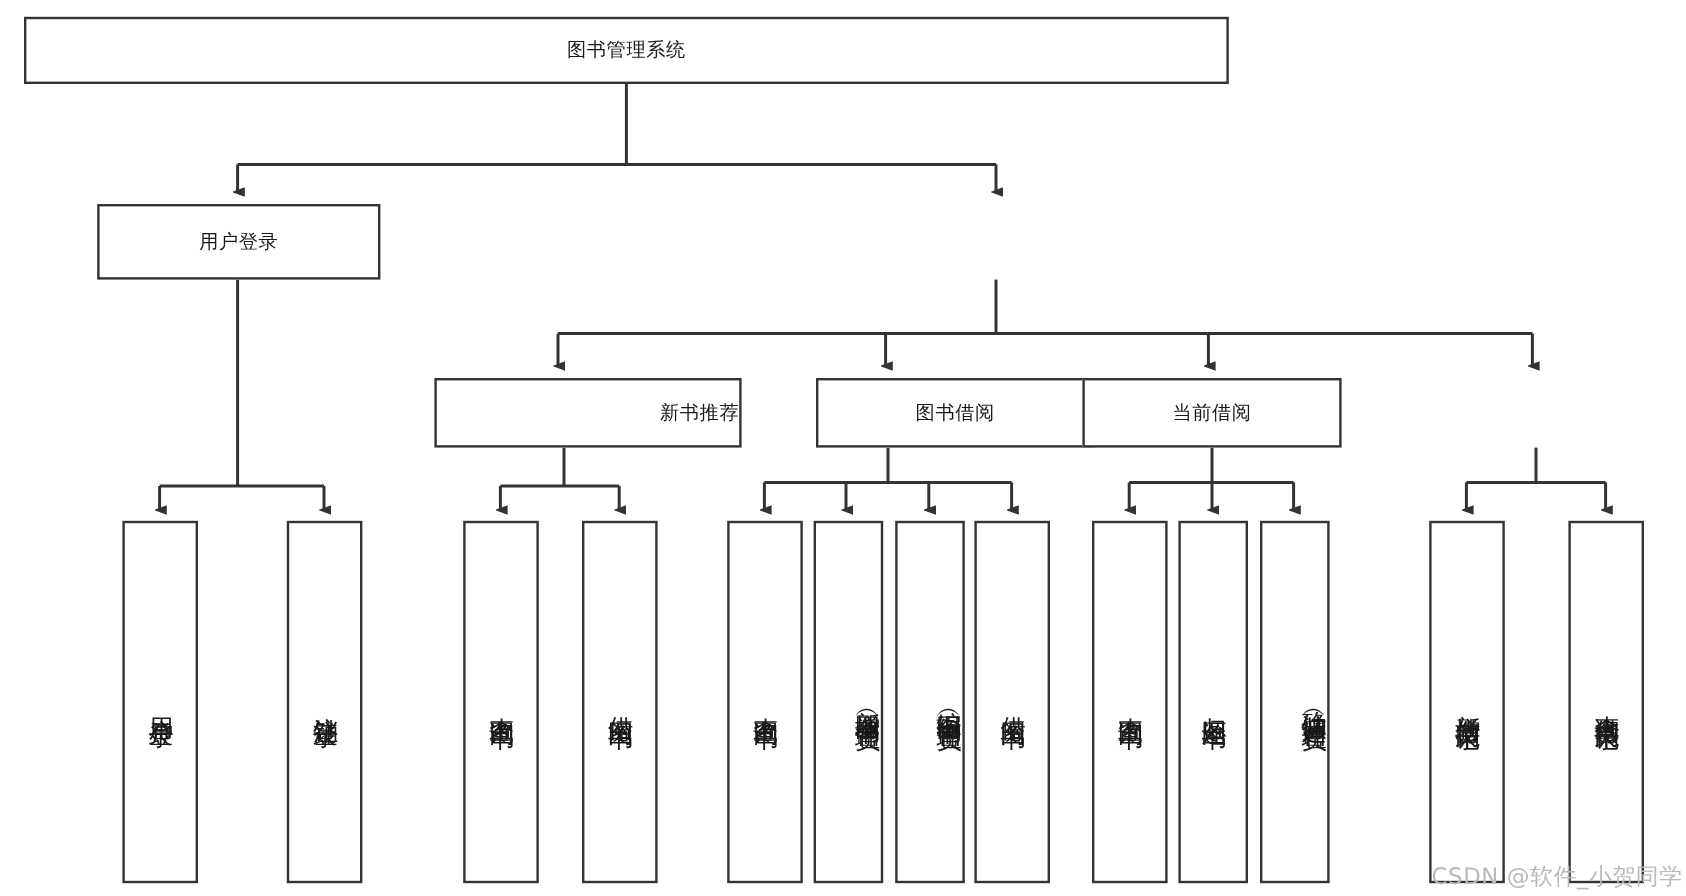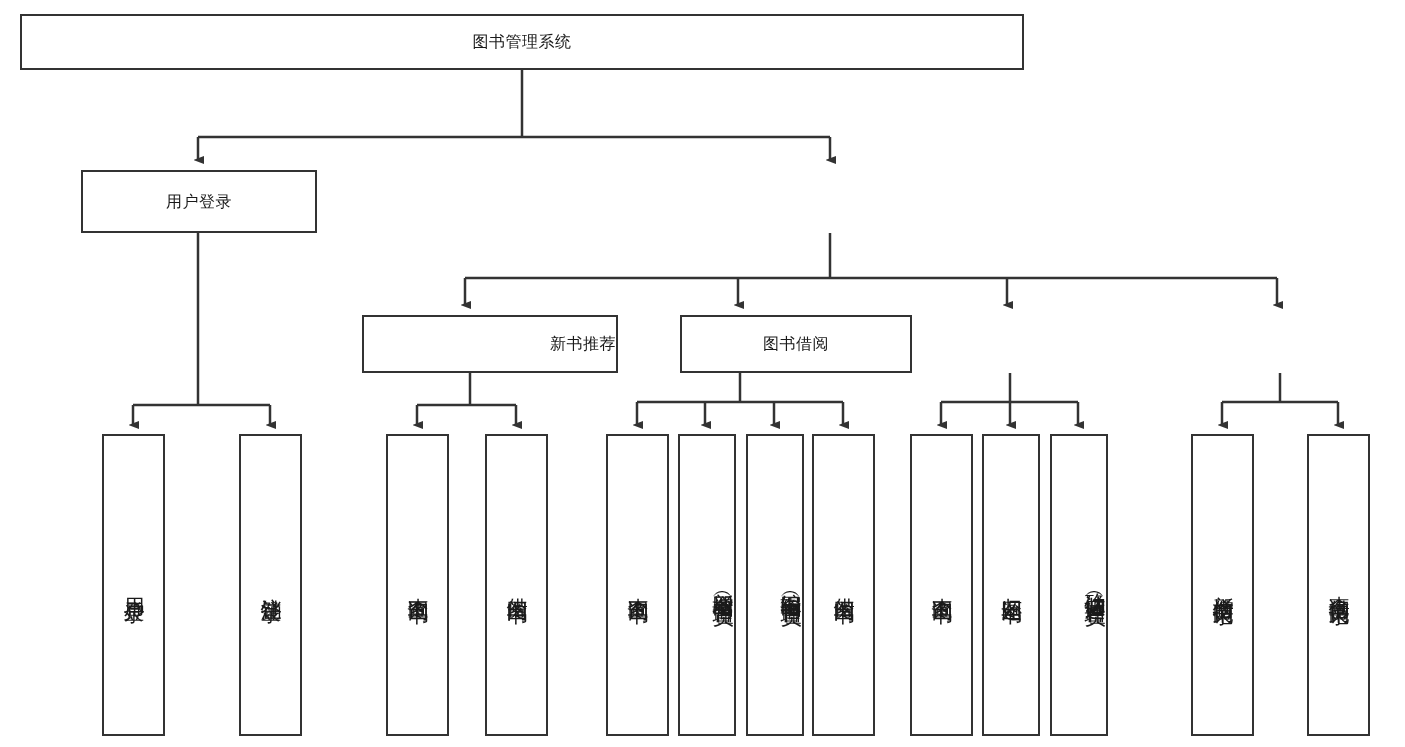--- a/index.html
+++ b/index.html
@@ -124,20 +124,23 @@
   <div class="node node-h" style="left:81px; top:170px; width:236px; height:63px;">
     <span>用户登录</span>
   </div>
 
   <div class="node node-h" style="left:362px; top:315px; width:256px; height:58px;justify-content:flex-end;">
     <span>新书推荐</span>
   </div>
   <div class="node node-h" style="left:632px; top:315px; width:232px; height:58px;margin-left:48px;">
     <span>图书借阅</span>
   </div>
+  <div class="node node-h" style="left:902px; top:315px; width:216px; height:58px;">
+    <span>当前借阅</span>
+  </div>
 
   <div class="node node-v" style="left:102px; top:434px; width:63px; height:302px;">
     <span>用户登录</span>
   </div>
   <div class="node node-v" style="left:239px; top:434px; width:63px; height:302px;">
     <span>注销登录</span>
   </div>
 
   <div class="node node-v" style="left:386px; top:434px; width:63px; height:302px;">
     <span>查询图书</span>
@@ -169,14 +172,15 @@
     <span>确认归还（管理员）</span>
   </div>
 
   <div class="node node-v" style="left:1191px; top:434px; width:63px; height:302px;">
     <span>新增借阅记录</span>
   </div>
   <div class="node node-v" style="left:1307px; top:434px; width:63px; height:302px;">
     <span>查询借阅记录</span>
   </div>
 
+  <div class="watermark" style="left:1193px; top:718px;">CSDN @软件_小贺同学</div>
 
 </div>
 
 </body></html>

